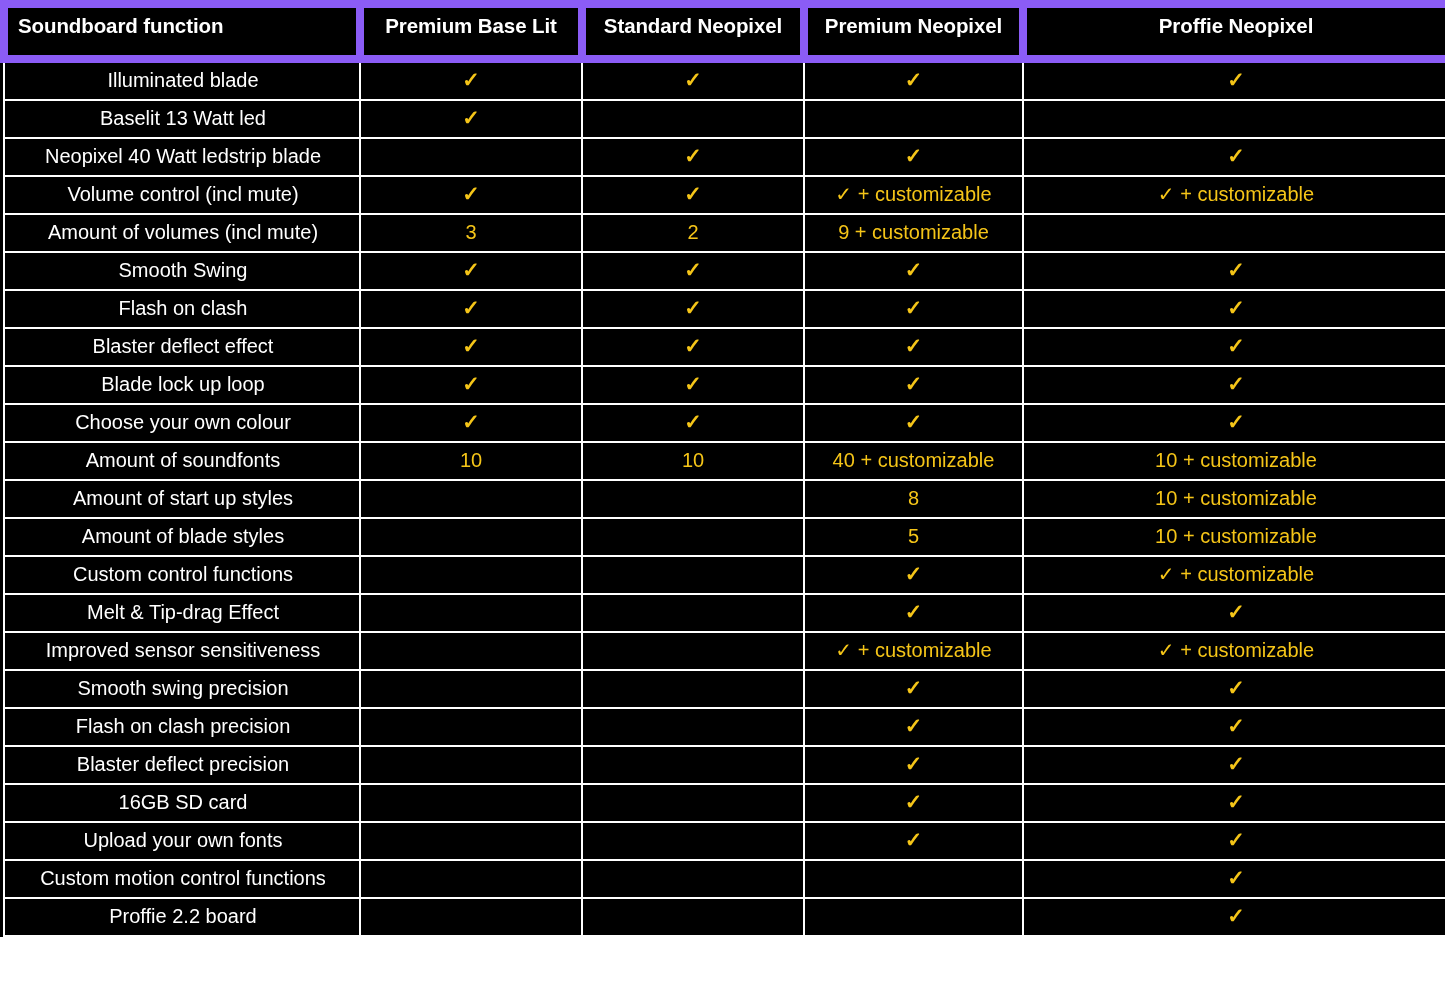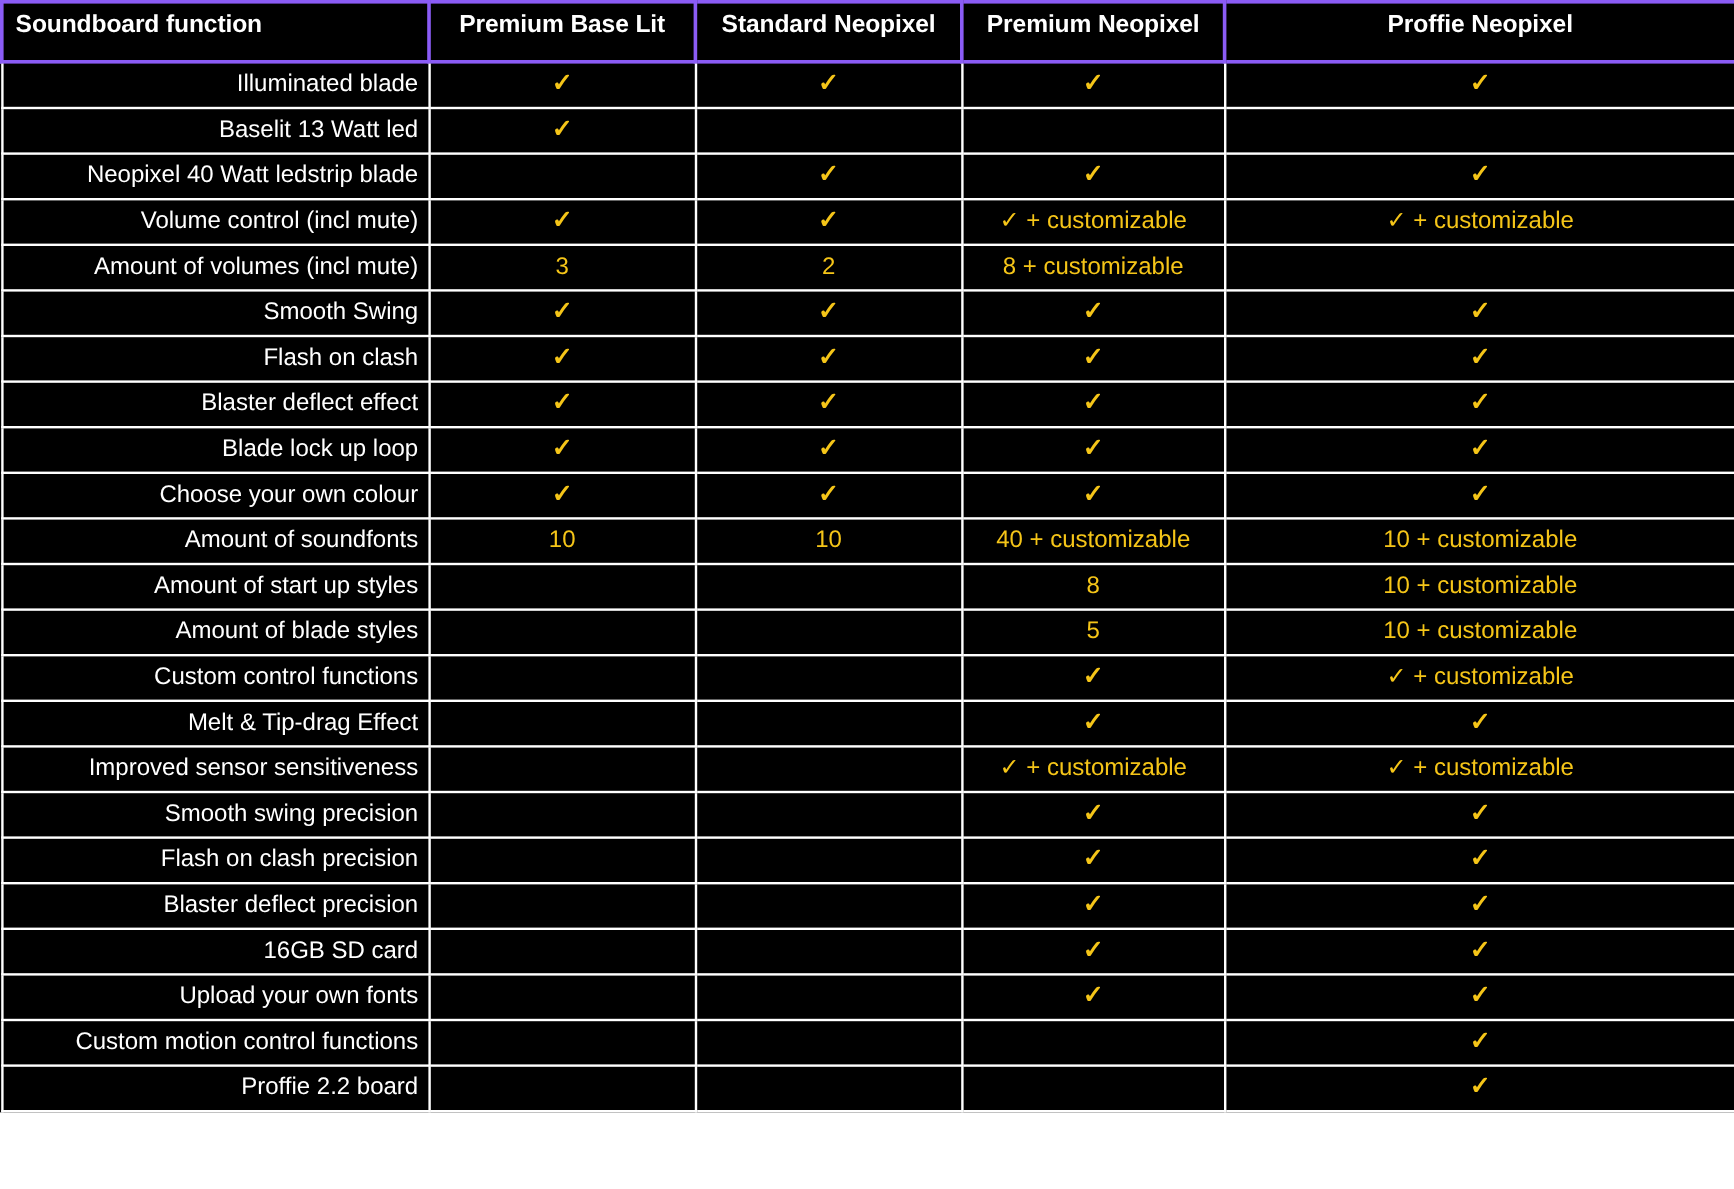--- a/index.html
+++ b/index.html
@@ -23,41 +23,41 @@
   table.compare col.c-col     { width: 222px; }
   table.compare col.c-col-wide{ width: 219px; }
   table.compare col.c-col-last{ width: 426px; }
 
   thead th {
     background: #000000;
     color: #ffffff;
     font-size: 20.5px;
     font-weight: bold;
     padding: 6px 8px 17px 8px;
-    border: 3px solid #8b5cf6;
+    border: 8px solid #8b5cf6;
     text-align: center;
     white-space: nowrap;
     letter-spacing: -0.1px;
   }
   thead th.feature-head {
     text-align: left;
     padding-left: 10px;
   }
   tbody td {
     background: #000000;
     color: #ffffff;
     font-size: 20px;
     padding: 4px 8px 6px 8px;
     border: 2px solid #ffffff;
     text-align: center;
     height: 26px;
     white-space: nowrap;
   }
   tbody td.feature {
-    text-align: right;
+    text-align: center;
     padding-left: 10px;
     font-size: 20px;
     color: #ffffff;
     border-radius: 12px;
   }
   tbody td.val {
     color: #f5c518;
     font-size: 20px;
   }
   .check {
@@ -117,21 +117,21 @@
         <td class="feature">Volume control (incl mute)</td>
         <td class="val"><span class="cell-inner check">✓</span></td>
         <td class="val"><span class="cell-inner check">✓</span></td>
         <td class="val"><span class="cell-inner">✓ + customizable</span></td>
         <td class="val"><span class="cell-inner">✓ + customizable</span></td>
       </tr>
       <tr>
         <td class="feature">Amount of volumes (incl mute)</td>
         <td class="val"><span class="cell-inner">3</span></td>
         <td class="val"><span class="cell-inner">2</span></td>
-        <td class="val"><span class="cell-inner">8 + customizable</span></td>
+        <td class="val"><span class="cell-inner">9 + customizable</span></td>
         <td class="val"><span class="cell-inner"></span></td>
       </tr>
       <tr>
         <td class="feature">Smooth Swing</td>
         <td class="val"><span class="cell-inner check">✓</span></td>
         <td class="val"><span class="cell-inner check">✓</span></td>
         <td class="val"><span class="cell-inner check">✓</span></td>
         <td class="val"><span class="cell-inner check">✓</span></td>
       </tr>
       <tr>

